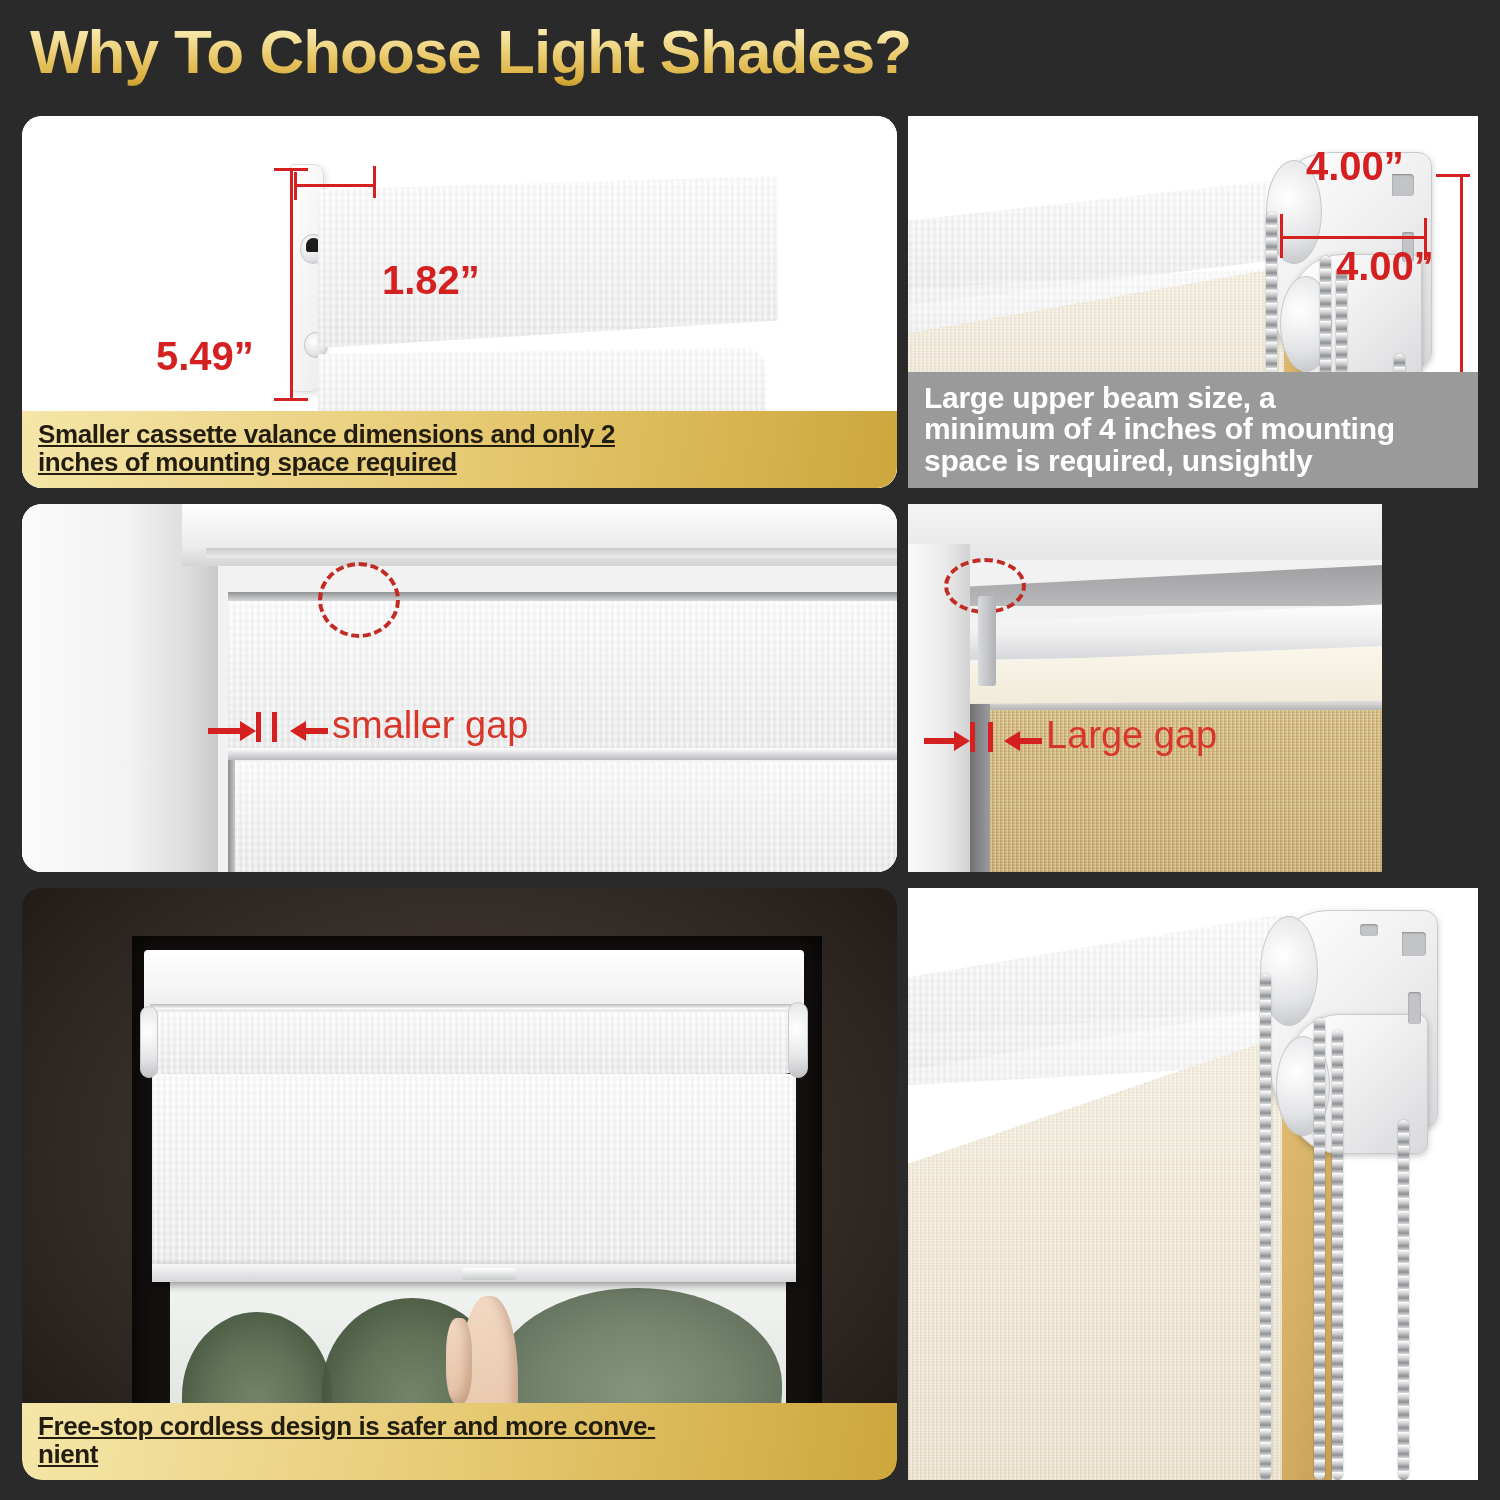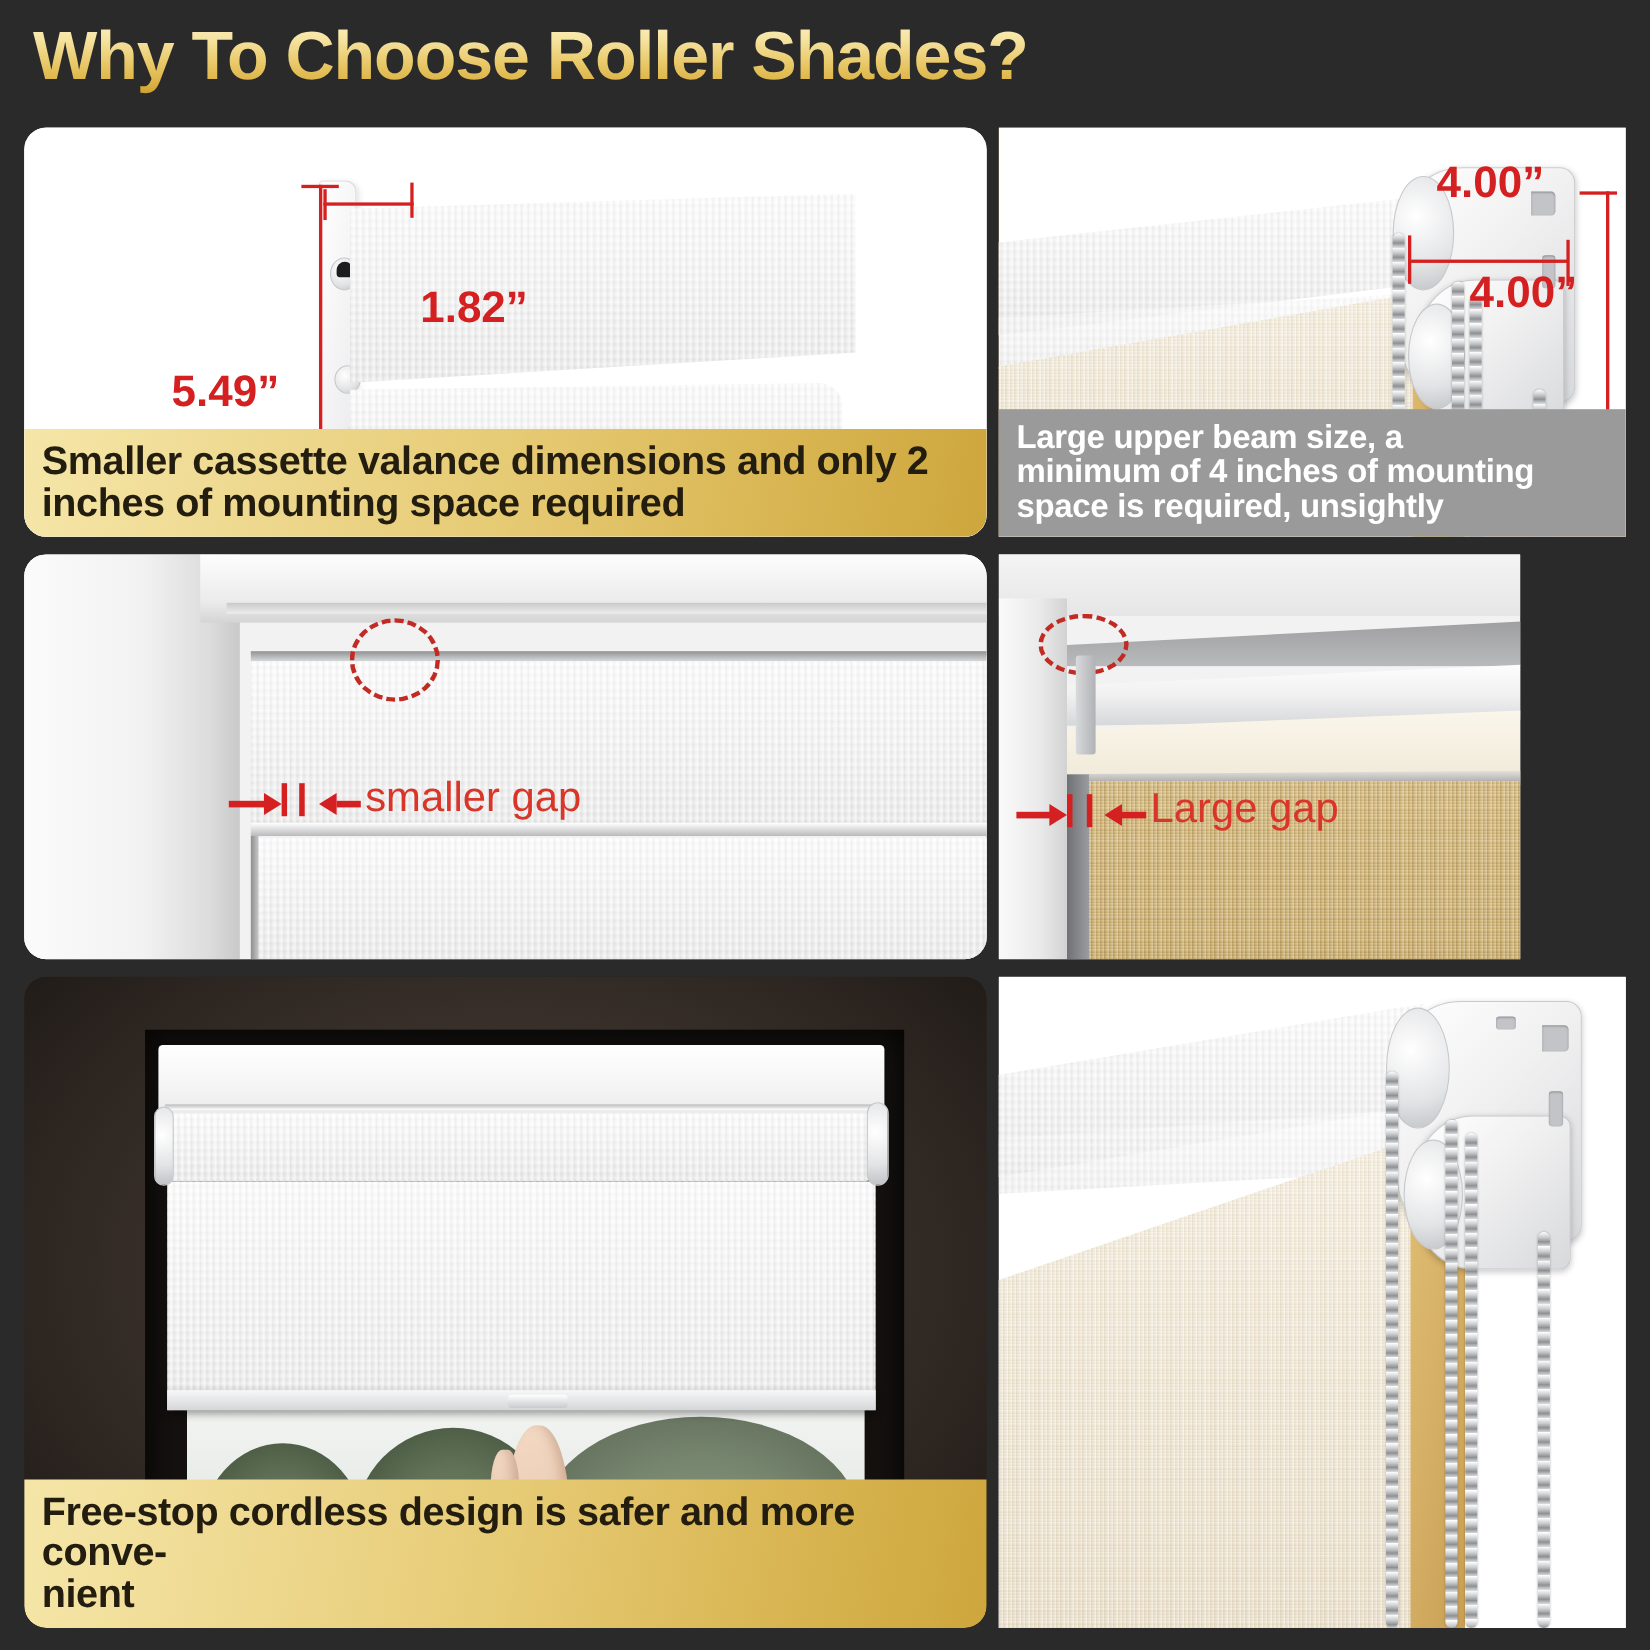--- a/index.html
+++ b/index.html
@@ -41,22 +41,23 @@
     padding:10px 14px 12px 16px;
     font-weight:bold;
     line-height:1.05;
     white-space:pre-line;
   }
   .caption.gold{
     background:linear-gradient(100deg,#f5e6a8 0%,#f0dc96 18%,#e7cc77 48%,#d9b653 78%,#cda63c 100%);
     color:#231d10;
     border-bottom-left-radius:20px;
     border-bottom-right-radius:20px;
-    font-size:36px;
+    font-size:26px;
     letter-spacing:-0.4px;
+    text-decoration:underline;
   }
   .caption.gray{
     background:#9a9a9a;
     color:#ffffff;
     font-size:30px;
     letter-spacing:-0.3px;
   }
 
   
   .bg-white   { position:absolute; inset:0; background:#ffffff; }
@@ -162,21 +163,21 @@
   }
   .valance-bar{
     position:absolute;
     background:linear-gradient(180deg,#ffffff 0%,#f4f4f5 40%,#dcdcde 100%);
     box-shadow:0 2px 5px rgba(0,0,0,0.28);
   }
 </style>
 </head>
 <body>
 
-<div id="page-title">Why To Choose Roller Shades?</div>
+<div id="page-title">Why To Choose Light Shades?</div>
 
 <div class="grid">
 
   <div class="panel left" style="left:22px; top:116px; width:875px; height:372px; background:#ffffff;">
     <div class="photo">
       <div class="bg-white"></div>
 
       <div style="position:absolute; left:268px; top:48px; width:34px; height:228px;
                   background:linear-gradient(100deg,#ffffff,#ececee);
                   border-radius:4px 10px 14px 6px; border:1px solid #dcdcde;
@@ -204,21 +205,21 @@
       <div class="rline h" style="left:272px; top:68px; width:82px;"></div>
       <div class="rline v" style="left:272px; top:56px; height:28px;"></div>
       <div class="rline v" style="left:351px; top:50px; height:32px;"></div>
       <div class="ann" style="left:360px; top:138px; font-size:40px; top:142px;">1.82”</div>
 
     </div>
     <div class="caption gold">Smaller cassette valance dimensions and only 2
 inches of mounting space required</div>
   </div>
 
-  <div class="panel right" style="left:908px; top:116px; width:570px; height:372px; background:#fdba74;">
+  <div class="panel right" style="left:908px; top:116px; width:570px; height:372px; background:#e5e5e5;">
     <div class="photo">
       <div class="bg-white"></div>
 
       <div class="fab-white" style="position:absolute; left:-10px; top:62px; width:400px; height:128px;
                   clip-path:polygon(0% 34%, 100% 0%, 100% 62%, 0% 100%);"></div>
       <div class="fab-white" style="position:absolute; left:-10px; top:150px; width:400px; height:70px;
                   clip-path:polygon(0% 34%, 100% 0%, 100% 70%, 0% 100%); opacity:0.75;"></div>
 
       <div class="fab-cream" style="position:absolute; left:-10px; top:150px; width:392px; height:230px;
                   clip-path:polygon(0% 30%, 100% 0%, 100% 100%, 0% 100%);"></div>

